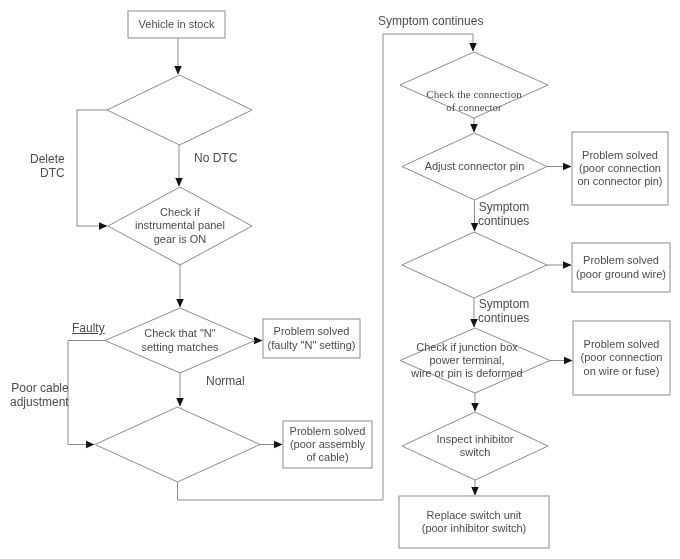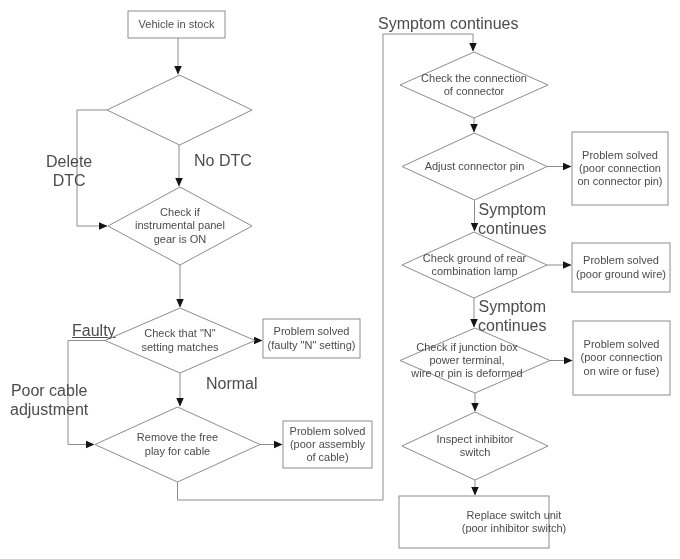--- a/index.html
+++ b/index.html
@@ -15,23 +15,23 @@
     position:absolute;
     display:flex; align-items:center; justify-content:center;
     text-align:center;
     white-space:pre-line;
     font-size:11px; line-height:1.2;
     color:#4c4c4c;
   }
   .lbl {
     position:absolute;
     white-space:pre-line;
-    font-size:16px; line-height:1.2;
+    font-size:12px; line-height:1.2;
     color:#4c4c4c;
-    text-align:center;
+    text-align:right;
   }
 </style>
 </head>
 <body>
 
 <div class="canvas">
 
   <svg width="680" height="559" viewBox="0 0 680 559">
     <defs>
       <marker id="arrow" markerUnits="userSpaceOnUse" markerWidth="9" markerHeight="8" viewBox="0 0 9 8" refX="8.5" refY="4" orient="auto">
@@ -80,47 +80,43 @@
   </svg>
 
   <div class="node" style="left:128px; top:11px; width:97px; height:27px;">Vehicle in stock</div>
   <div class="node" style="left:108px; top:187px; width:144px; height:78px;">Check if
 instrumental panel
 gear is ON</div>
   <div class="node" style="left:105px; top:308px; width:150px; height:65px;">Check that "N"
 setting matches</div>
   <div class="node" style="left:263px; top:319px; width:97px; height:39px;">Problem solved
 (faulty "N" setting)</div>
-  <div class="node" style="left:95px; top:407px; width:165px; height:75px;">Remove the free
-play for cable</div>
   <div class="node" style="left:283px; top:421px; width:89px; height:47px;">Problem solved
 (poor assembly
 of cable)</div>
-  <div class="node" style="left:400px; top:52px; width:148px; height:66px;">Check the connection
+  <div class="node" style="left:400px; top:68px; width:148px; height:66px;font-family:Liberation Serif, serif;">Check the connection
 of connector</div>
   <div class="node" style="left:402px; top:133px; width:145px; height:67px;">Adjust connector pin</div>
   <div class="node" style="left:572px; top:132px; width:96px; height:73px;">Problem solved
 (poor connection
 on connector pin)</div>
-  <div class="node" style="left:402px; top:232px; width:145px; height:66px;">Check ground of rear
-combination lamp</div>
   <div class="node" style="left:572px; top:243px; width:98px; height:49px;">Problem solved
 (poor ground wire)</div>
   <div class="node" style="left:388px; top:328px; width:158px; height:65px;">Check if junction box
 power terminal,
 wire or pin is deformed</div>
   <div class="node" style="left:573px; top:321px; width:97px; height:74px;">Problem solved
 (poor connection
 on wire or fuse)</div>
   <div class="node" style="left:402px; top:412px; width:146px; height:68px;text-align:center;">Inspect inhibitor
 switch</div>
-  <div class="node" style="left:399px; top:496px; width:150px; height:52px;padding-left:40px;">Replace switch unit
+  <div class="node" style="left:399px; top:496px; width:150px; height:52px;">Replace switch unit
 (poor inhibitor switch)</div>
 
-  <div class="lbl" style="left:30px; top:152px;margin-left:16px;">Delete
+  <div class="lbl" style="left:30px; top:152px;">Delete
 DTC</div>
   <div class="lbl" style="left:194px; top:151px;">No DTC</div>
   <div class="lbl" style="left:72px; top:321px;text-decoration:underline;">Faulty</div>
   <div class="lbl" style="left:10px; top:381px;">Poor cable
 adjustment</div>
   <div class="lbl" style="left:192px; top:374px;margin-left:14px;">Normal</div>
   <div class="lbl" style="left:378px; top:14px;">Symptom continues</div>
   <div class="lbl" style="left:478px; top:200px;">Symptom
 continues</div>
   <div class="lbl" style="left:478px; top:297px;">Symptom

